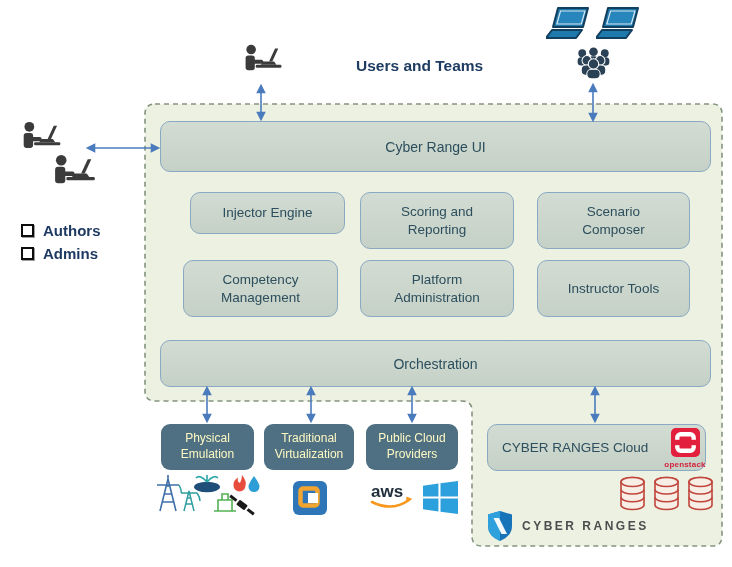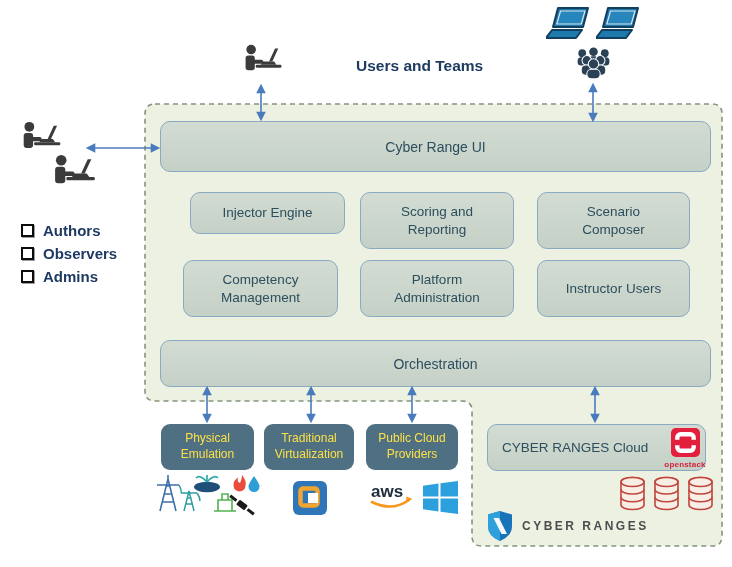--- a/index.html
+++ b/index.html
@@ -17,21 +17,21 @@
     border-radius:10px;
     color:#2c4e5d;
     display:flex;align-items:center;justify-content:center;
     text-align:center;
   }
   .bar{font-size:14px;border-radius:10px;}
   .module{font-size:13.5px;line-height:1.32;padding:0 16px;}
   .infra{
     position:absolute;
     background:#4e7082;border:none;border-radius:9px;
-    color:#fde047;font-size:12px;line-height:1.3;
+    color:#fef9c3;font-size:12px;line-height:1.3;
     display:flex;align-items:center;justify-content:center;text-align:center;
     padding:0 4px;box-sizing:border-box;
   }
   .cloudbox{
     position:absolute;
     background:linear-gradient(#d2dcd2,#c5d0c6);
     border:1.5px solid #8aa9c2;border-radius:10px;
     color:#2c4e5d;font-size:13.5px;
     display:flex;align-items:center;justify-content:flex-start;
     padding-left:14px;box-sizing:border-box;
@@ -134,36 +134,32 @@
   </svg>
 </div>
 
 <div class="roles">
   <div class="role-item">
     <span class="role-check"></span>
     <span class="role-label">Authors</span>
   </div>
   <div class="role-item">
     <span class="role-check"></span>
-    <span class="role-label">Observers</span>
-  </div>
-  <div class="role-item">
-    <span class="role-check"></span>
     <span class="role-label">Admins</span>
   </div>
 </div>
 
 <div class="box bar" style="left:160px;top:121px;width:549px;height:49px;">Cyber Range UI</div>
 
 <div class="box module" style="left:190px;top:192px;width:155px;height:42px;box-sizing:border-box;">Injector Engine</div>
 <div class="box module" style="left:360px;top:192px;width:154px;height:57px;box-sizing:border-box;">Scoring and Reporting</div>
 <div class="box module" style="left:537px;top:192px;width:153px;height:57px;box-sizing:border-box;">Scenario Composer</div>
 <div class="box module" style="left:183px;top:260px;width:155px;height:57px;box-sizing:border-box;">Competency Management</div>
 <div class="box module" style="left:360px;top:260px;width:154px;height:57px;box-sizing:border-box;">Platform Administration</div>
-<div class="box module" style="left:537px;top:260px;width:153px;height:57px;box-sizing:border-box;">Instructor Users</div>
+<div class="box module" style="left:537px;top:260px;width:153px;height:57px;box-sizing:border-box;">Instructor Tools</div>
 
 <div class="box bar" style="left:160px;top:340px;width:549px;height:45px;">Orchestration</div>
 
 <div class="infra" style="left:161px;top:424px;width:93px;height:46px;">Physical Emulation</div>
 <div class="infra" style="left:264px;top:424px;width:90px;height:46px;">Traditional Virtualization</div>
 <div class="infra" style="left:366px;top:424px;width:92px;height:46px;">Public Cloud Providers</div>
 
 <div class="abs" style="left:154px;top:473px;">
   <svg width="106" height="43" viewBox="0 0 106 43">
     <g stroke="#3e6fa8" stroke-width="1.6" fill="none">

